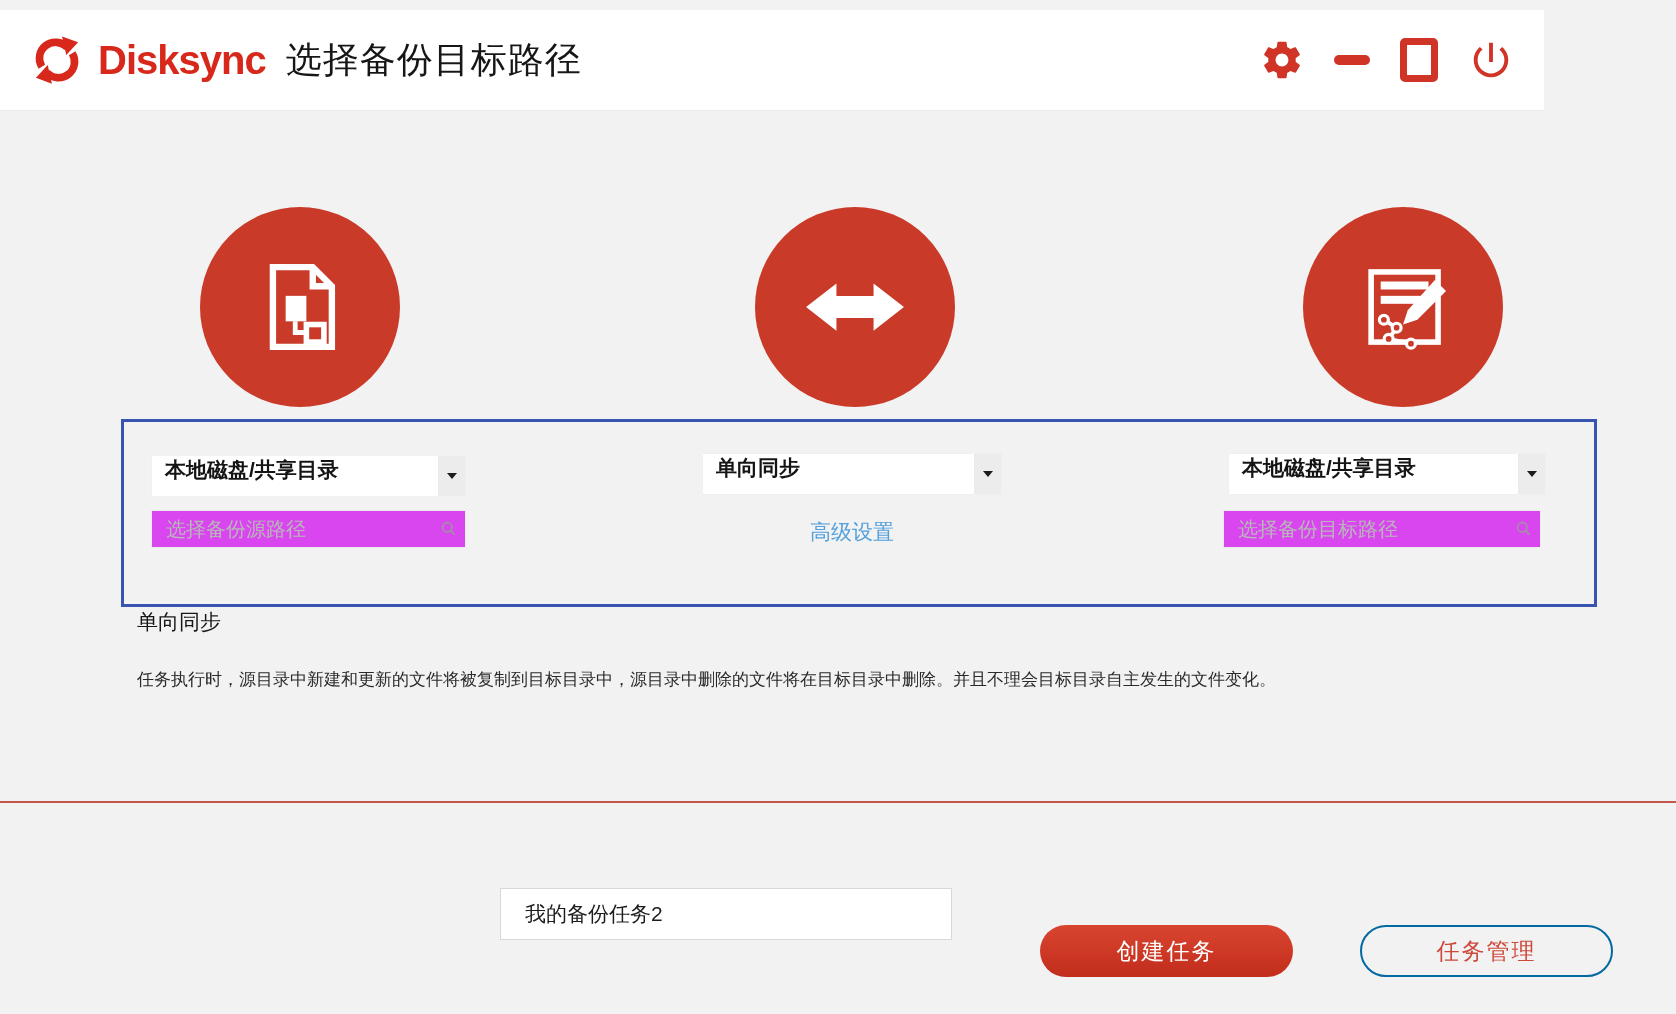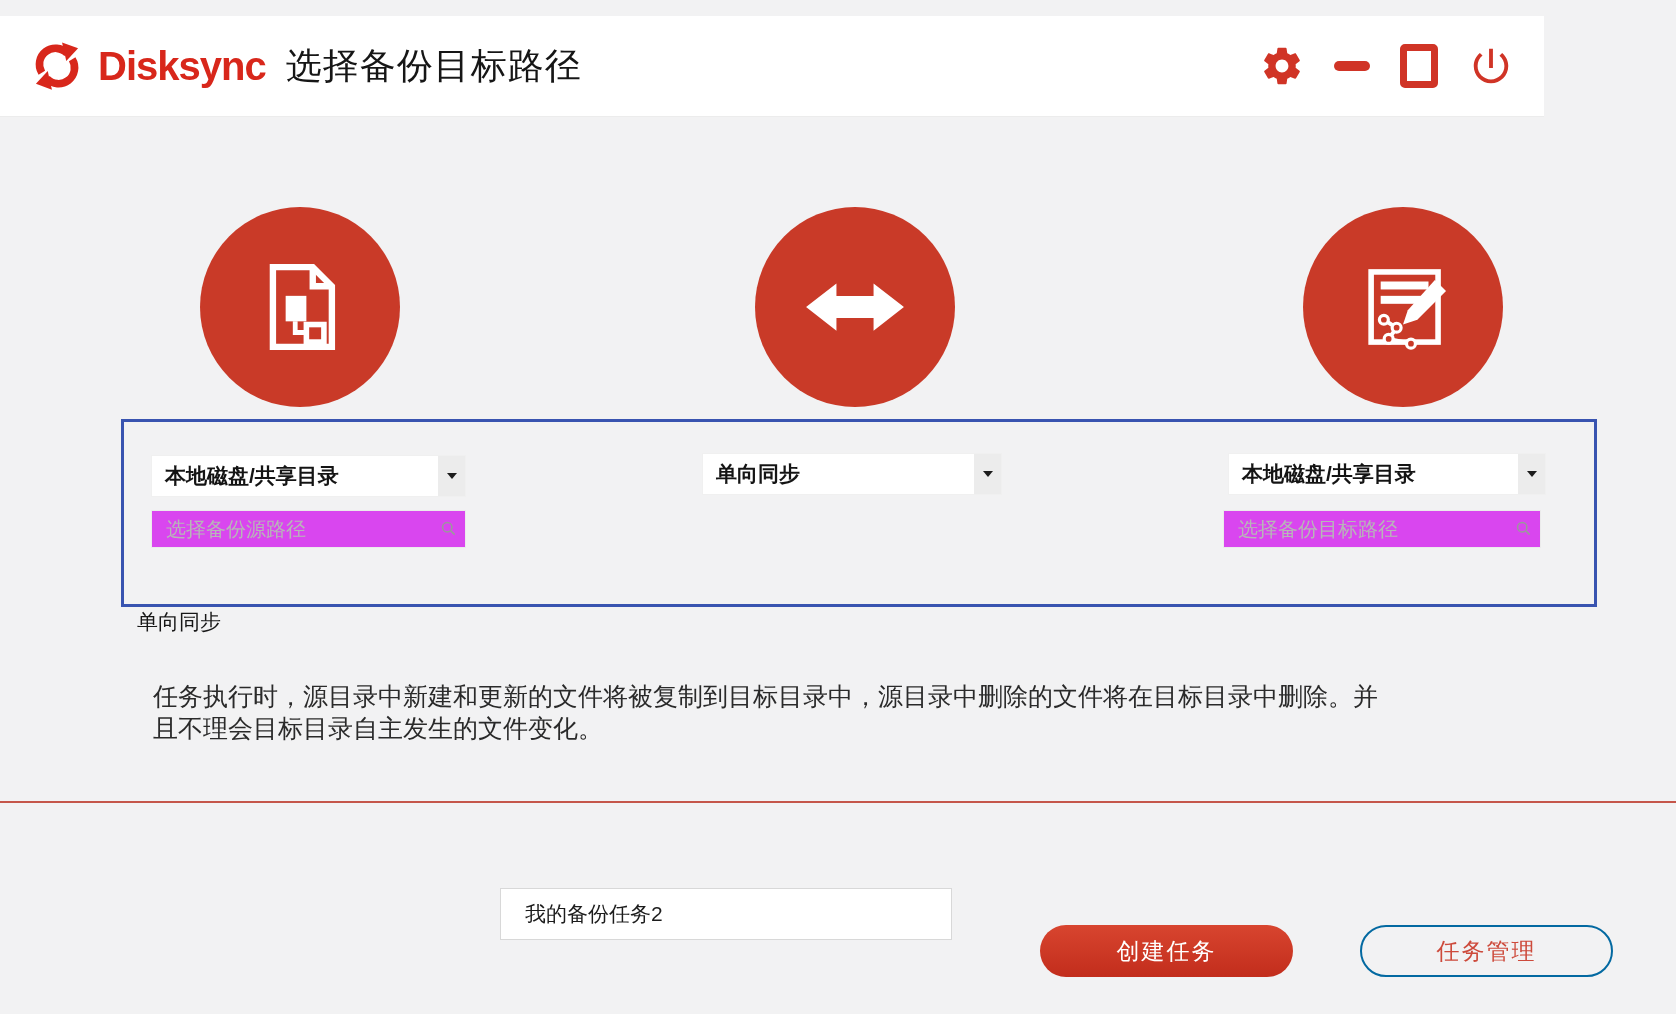--- a/index.html
+++ b/index.html
@@ -6,21 +6,21 @@
   body{
     width:1676px;height:1014px;
     background:#f2f2f3;
     font-family:"Liberation Sans","DejaVu Sans",sans-serif;
     position:relative;overflow:hidden;
   }
   .app{position:absolute;inset:0;width:1676px;height:1014px;}
 
   
   .header{
-    position:absolute;left:0;top:16px;width:1544px;height:100px;
+    position:absolute;left:0;top:10px;width:1544px;height:100px;
     background:#ffffff;border-bottom:1px solid #ececec;
   }
   .header-left{position:absolute;left:30px;top:0;height:100px;display:flex;align-items:center;}
   .brand{font-size:40px;font-weight:800;color:#d8271b;margin-left:14px;letter-spacing:-1px;}
   .app-title{font-size:36px;font-weight:500;color:#161616;margin-left:20px;letter-spacing:1px;}
   .win-controls{position:absolute;right:30px;top:0;height:100px;display:flex;align-items:center;gap:30px;}
   .win-btn{display:flex;align-items:center;justify-content:center;cursor:pointer;background:none;border:none;padding:0;}
   .min-glyph{width:36px;height:10px;background:#d03426;border-radius:5px;}
   .max-glyph{width:24px;height:30px;border:7px solid #d03426;border-radius:5px;background:transparent;}
 
@@ -33,21 +33,21 @@
   .circle.mode{left:755px;top:207px;}
   .circle.tgt{left:1303px;top:207px;}
 
   
   .panel{
     position:absolute;left:121px;top:419px;width:1470px;height:182px;
     border:3px solid #3954b0;background:transparent;
   }
   .select{
     position:absolute;height:42px;background:#ffffff;border:1px solid #f0f0f0;
-    display:flex;align-items:center;cursor:pointer;box-sizing:border-box;
+    display:flex;align-items:flex-start;cursor:pointer;box-sizing:border-box;
   }
   .select .sel-label{
     flex:1;padding-left:13px;font-size:21px;font-weight:600;color:#141414;
     white-space:nowrap;overflow:hidden;
   }
   .sel-arrow{
     width:27px;height:100%;background:#ececec;
     display:flex;align-items:center;justify-content:center;flex:0 0 auto;
   }
   .caret{width:0;height:0;border-left:5px solid transparent;border-right:5px solid transparent;border-top:6px solid #1c1c1c;}
@@ -68,21 +68,21 @@
 
   .adv-link{
     position:absolute;left:578px;top:96px;width:300px;text-align:center;
     font-size:21px;color:#53a0db;cursor:pointer;font-weight:500;text-decoration:none;display:block;
   }
 
   
   .mode-title{position:absolute;left:137px;top:608px;font-size:21px;color:#171717;font-weight:500;}
   .mode-desc{
     position:absolute;left:137px;top:664px;width:1228px;
-    font-size:25px;line-height:32px;color:#2a2a2a;word-break:break-all;margin:16px;
+    font-size:17px;line-height:32px;color:#2a2a2a;word-break:break-all;margin:0;
   }
 
   .divider{position:absolute;left:0;top:801px;width:1676px;height:2px;background:#c5564a;}
 
   
   .task-input{
     position:absolute;left:500px;top:888px;width:452px;height:52px;box-sizing:border-box;
     background:#ffffff;border:1px solid #d8d8d8;padding:0 24px;font-size:21px;color:#1c1c1c;
     font-family:inherit;outline:none;
   }
@@ -197,20 +197,21 @@
         </svg>
       </span>
     </div>
 
     <div class="select sel-mode">
       <span class="sel-label">单向同步</span>
       <span class="sel-arrow">
           <span class="caret"></span>
         </span>
     </div>
+    <a class="adv-link">高级设置</a>
 
     <div class="select sel-tgt">
       <span class="sel-label">本地磁盘/共享目录</span>
       <span class="sel-arrow">
           <span class="caret"></span>
         </span>
     </div>
     <div class="path-box path-tgt">
       <input type="text" placeholder="选择备份目标路径" style="">
       <span class="search-ic">

